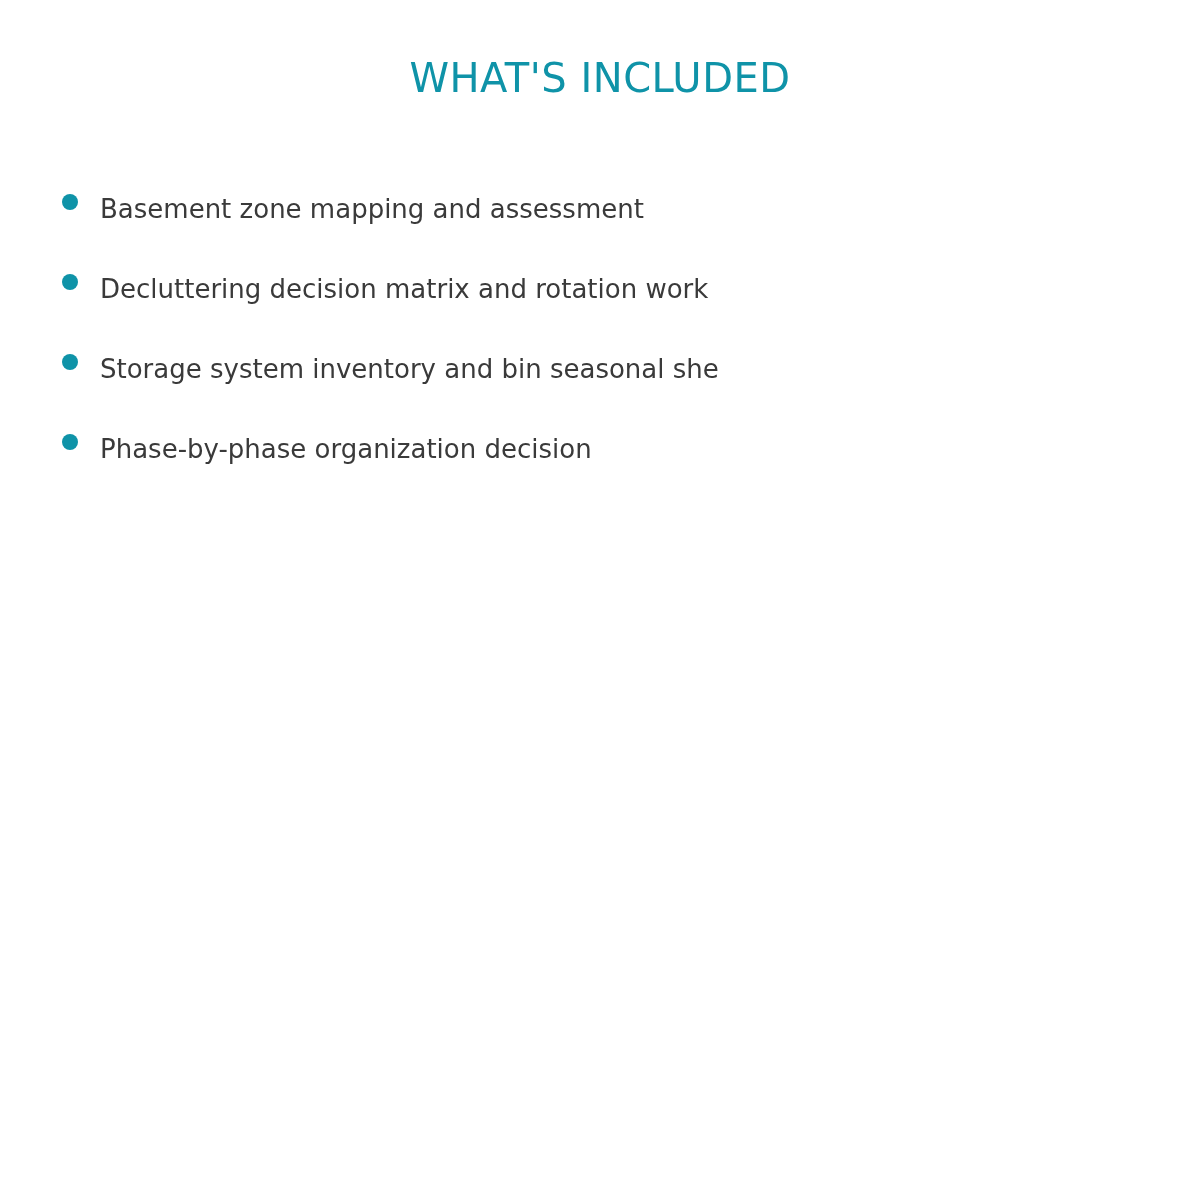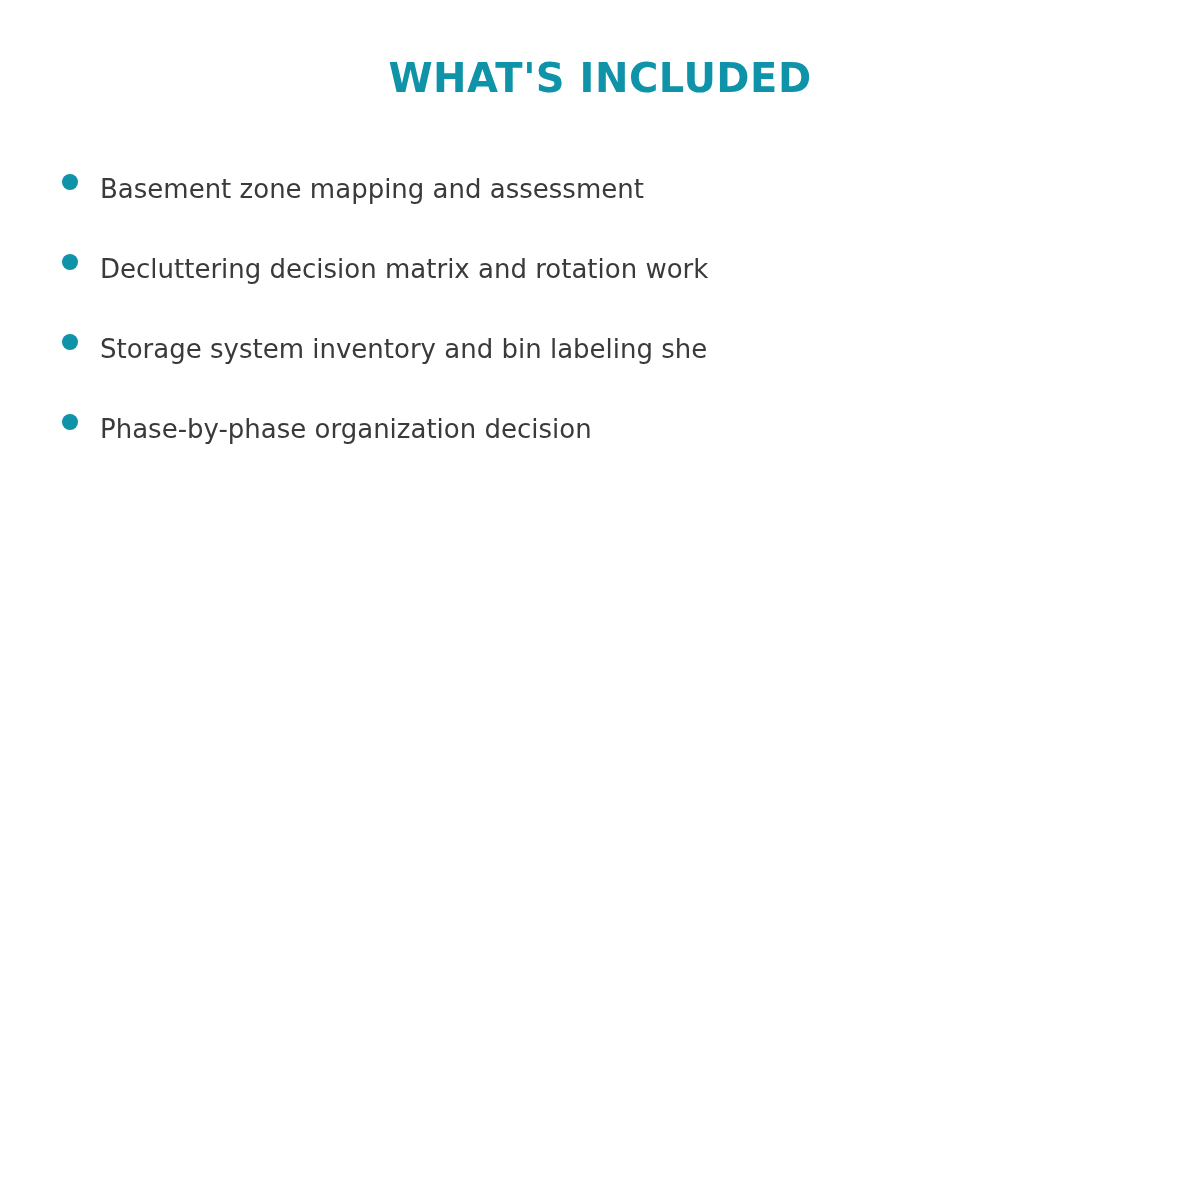--- a/index.html
+++ b/index.html
@@ -14,28 +14,28 @@
 
   .page {
     width: 1200px;
     height: 1200px;
     padding-top: 55px;
   }
 
   .page-title {
     text-align: center;
     font-size: 40px;
-    font-weight: 700;
+    font-weight: 400;
     letter-spacing: 0.5px;
     color: #0f93a8;
   }
 
   .included-list {
     list-style: none;
-    margin-top: 72px;
+    margin-top: 92px;
     padding-left: 62px;
   }
 
   .included-item {
     display: flex;
     align-items: flex-start;
     margin-bottom: 47px;
   }
 
   .bullet {
@@ -68,21 +68,21 @@
       <span class="item-text">Basement zone mapping and assessment</span>
     </li>
 
     <li class="included-item">
       <span class="bullet"></span>
       <span class="item-text">Decluttering decision matrix and rotation work</span>
     </li>
 
     <li class="included-item">
       <span class="bullet"></span>
-      <span class="item-text">Storage system inventory and bin labeling she</span>
+      <span class="item-text">Storage system inventory and bin seasonal she</span>
     </li>
 
     <li class="included-item">
       <span class="bullet"></span>
       <span class="item-text">Phase-by-phase organization decision</span>
     </li>
 
 
   </ul>
 

